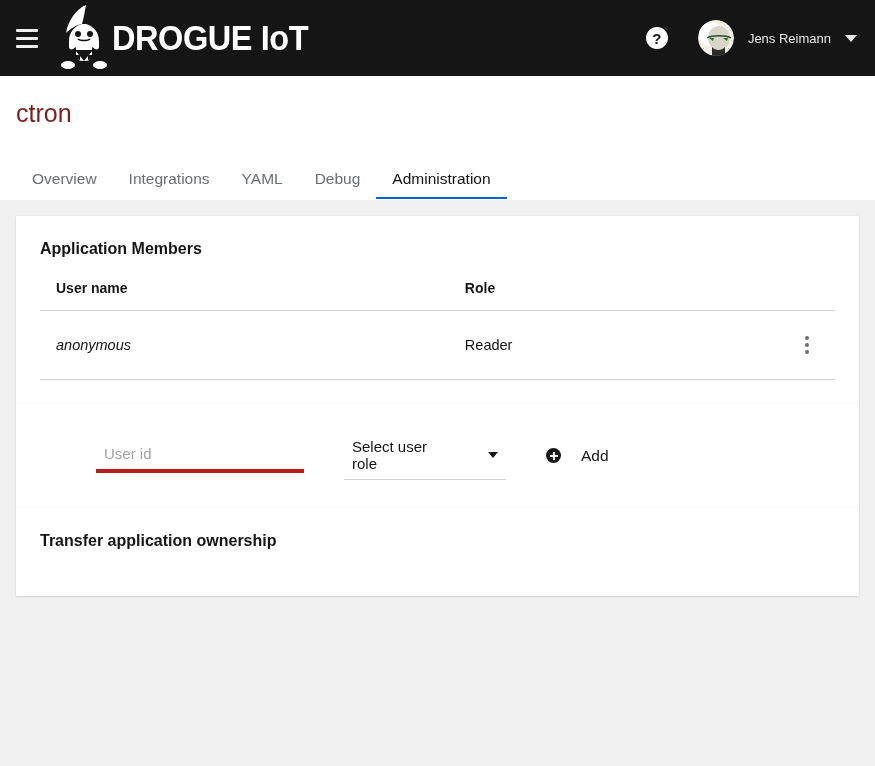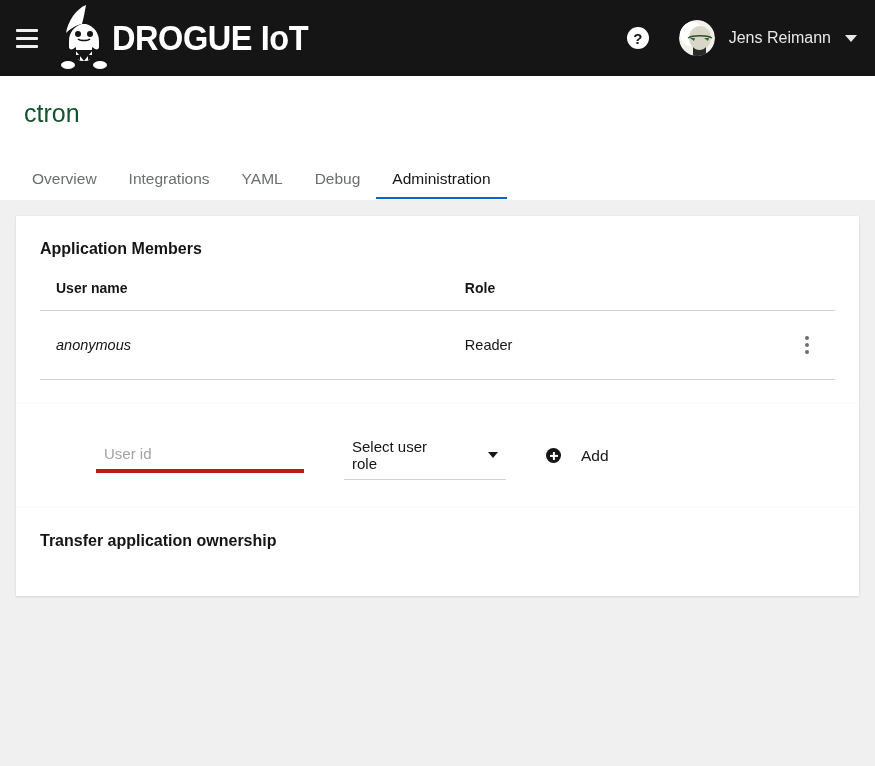--- a/index.html
+++ b/index.html
@@ -65,40 +65,40 @@
   .user-area { display: flex; align-items: center; gap: 14px; cursor: pointer; }
   .avatar {
     width: 36px; height: 36px;
     border-radius: 50%;
     overflow: hidden;
     background: #2b2b2b;
     display: block;
   }
   .user-name {
     color: #e8e8e8;
-    font-size: 16px;
+    font-size: 13px;
     white-space: nowrap;
   }
   .caret-down {
     width: 0; height: 0;
     border-left: 6px solid transparent;
     border-right: 6px solid transparent;
     border-top: 7px solid #e8e8e8;
   }
 
   
   .page-header {
     background: #ffffff;
     padding: 24px 0 0 0;
   }
   .page-title {
     font-size: 25px;
-    color: #14532d;
+    color: #7f1d1d;
     font-weight: 400;
-    padding: 0 16px 0 24px;
+    padding: 0 16px 0 16px;
     margin: 0 0 36px 0;
     line-height: 1.1;
   }
   .tabs {
     display: flex;
     align-items: flex-end;
     padding: 0 16px;
     position: relative;
   }
   .tabs::after {

